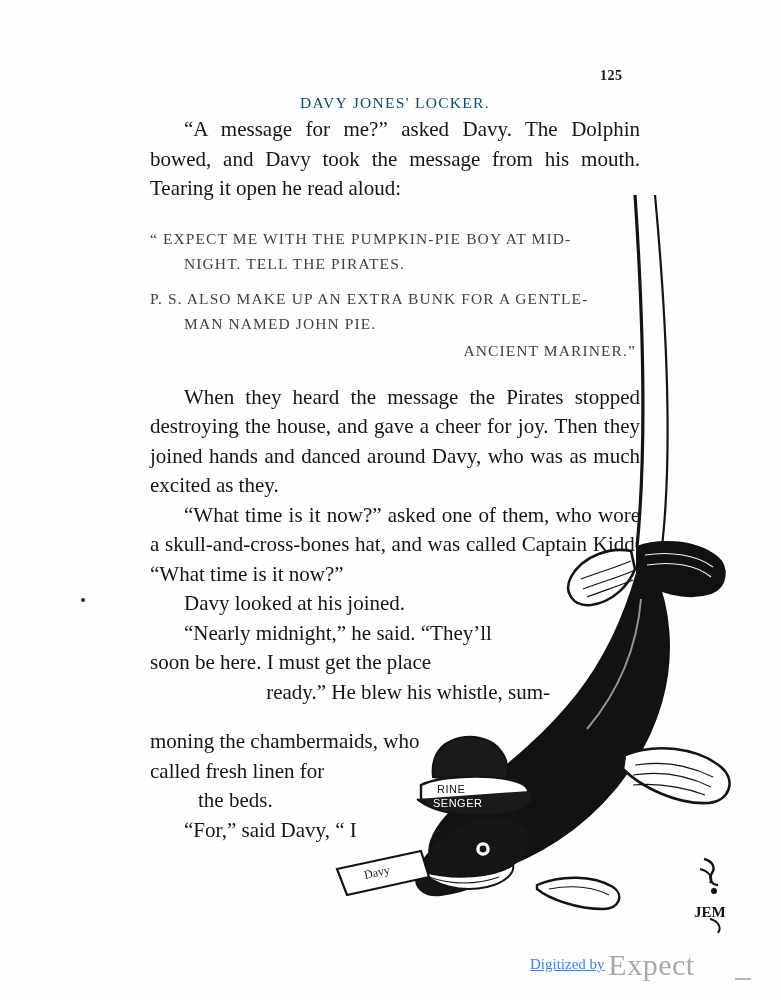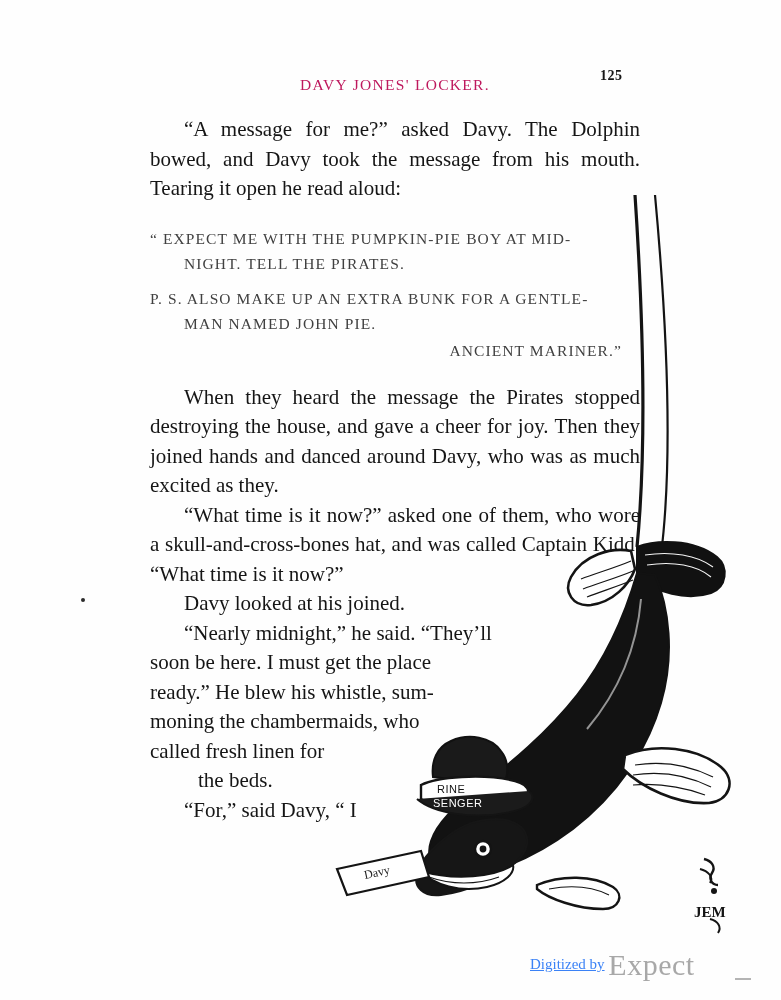--- a/index.html
+++ b/index.html
@@ -18,29 +18,29 @@
 
   .page {
     position: absolute;
     inset: 0;
     background: #fefefe;
   }
 
   
   .running-head {
     position: absolute;
-    top: 76px;
+    top: 94px;
     left: 145px;
     width: 500px;
     text-align: center;
     font-size: 15.5px;
     letter-spacing: 1.3px;
     font-variant: small-caps;
     text-transform: uppercase;
-    color: #be185d;
+    color: #0c4a6e;
   }
   .folio {
     position: absolute;
     top: 68px;
     left: 600px;
     font-size: 14px;
     font-weight: bold;
     letter-spacing: 0.5px;
     color: #171717;
   }
@@ -70,21 +70,21 @@
     letter-spacing: 1.1px;
     text-transform: uppercase;
     font-variant: small-caps;
     line-height: 25px;
     color: #404040;
   }
   .telegram .tline { text-align: left; }
   .telegram .indent1 { padding-left: 34px; }
   .telegram .sig {
     text-align: right;
-    padding-right: 18px;
+    padding-right: 4px;
     margin-top: 2px;
   }
   .telegram .ps { margin-top: 10px; }
 
   
   .margin-speck {
     position: absolute;
     left: 81px;
     top: 598px;
     width: 4px;
@@ -162,22 +162,22 @@
       <div class="sig">Ancient Mariner.”</div>
     </div>
 
     <p class="body-par">When they heard the message the Pirates stopped destroying the house, and gave a cheer for joy. Then they joined hands and danced around Davy, who was as much excited as they.</p>
     <p class="body-par">“What time is it now?” asked one of them, who wore a skull-and-cross-bones hat, and was called Captain Kidd. “What time is it now?”</p>
     <p class="body-par">Davy looked at his joined.</p>
 
     <div style="font-size:21px;line-height:29.5px;color:#151515;">
       <div style="text-indent:34px;width:430px;">“Nearly midnight,” he said. “They’ll</div>
       <div style="width:410px;">soon be here. I must get the place</div>
-      <div style="width:400px;">ready.” He blew his whistle, sum-</div>
-      <div style="width:365px;">moning the chambermaids, who</div>
+      <div style="width:400px;text-align:right;">ready.” He blew his whistle, sum-</div>
+      <div style="width:365px;margin-top:20px;">moning the chambermaids, who</div>
       <div style="width:300px;">called fresh linen for</div>
       <div style="width:170px;margin-left:48px;">the beds.</div>
     </div>
 
     <div style="font-size:21px;line-height:29.5px;color:#151515;text-indent:34px;width:250px;">“For,” said Davy, “ I</div>
   </div>
 
   <svg class="illustration" viewBox="0 0 430 760" xmlns="http://www.w3.org/2000/svg">
 
     <path d="M310 0 C 318 120, 322 250, 312 352" fill="none" stroke="#141414" stroke-width="3.2"></path>

